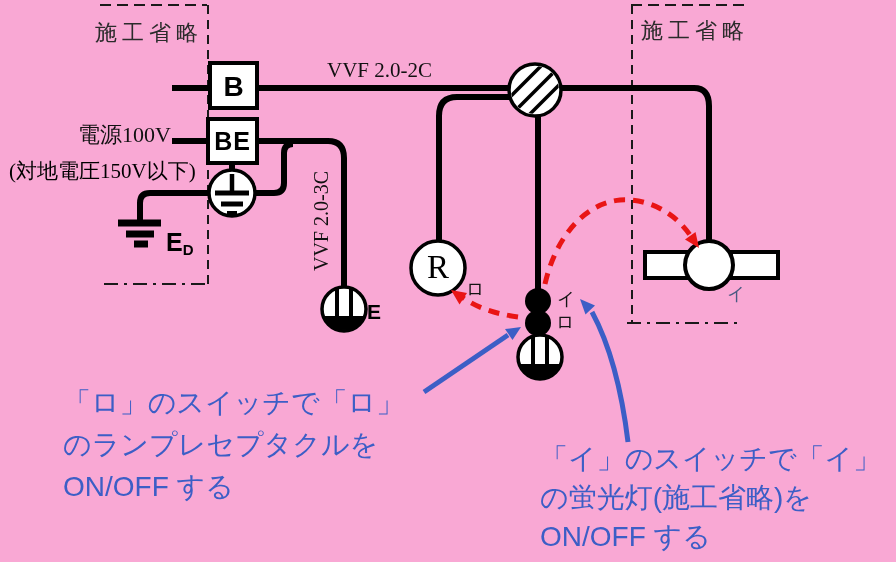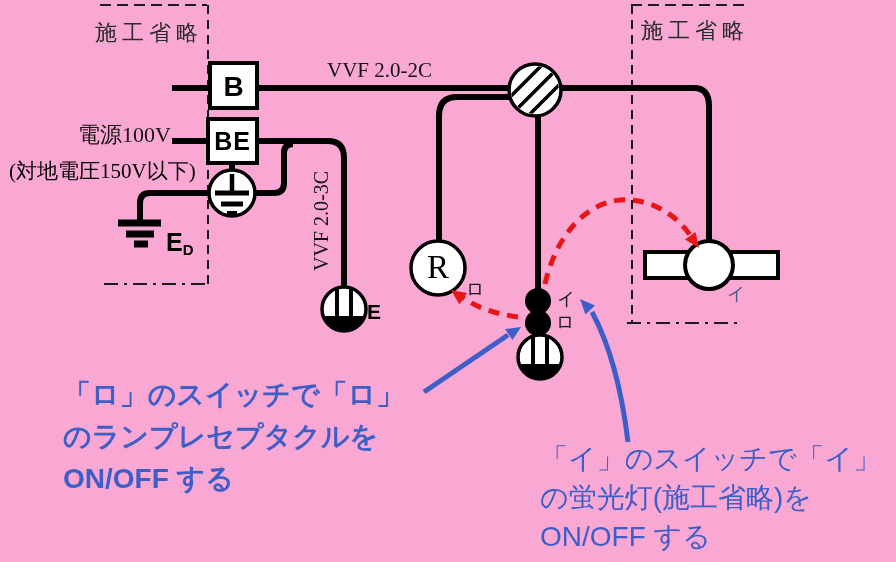--- a/index.html
+++ b/index.html
@@ -23,21 +23,21 @@
   .b-lbl{left:210px;top:71px;width:47px;font-size:28px;font-weight:600;}
   .be-lbl{left:208px;top:127px;width:49px;font-size:25px;font-weight:600;letter-spacing:1px;}
   .r-lbl{left:412px;top:249px;width:52px;font-size:33px;}
   .ed-lbl{left:166px;top:228px;font-size:25px;font-weight:700;text-align:center;}
   .ed-lbl .sub{font-size:15px;font-weight:700;vertical-align:-4px;}
   .e-lbl{left:367px;top:300px;font-size:21px;font-weight:700;}
   .rating{left:352px;top:322px;font-size:22px;color:#111;}
   .tag{font-size:18px;color:#141414;}
   .note{position:absolute;font-family:"Liberation Sans","DejaVu Sans",sans-serif;}
   .note div{white-space:nowrap;}
-  .note-ro{left:63px;top:374px;font-size:28px;line-height:42px;font-weight:bold;}
+  .note-ro{left:63px;top:382px;font-size:28px;line-height:42px;}
   .note-i{left:540px;top:439px;font-size:28px;line-height:39px;}
 </style>
 </head>
 <body>
 
 <div id="stage">
 
   <svg width="896" height="562" viewBox="0 0 896 562">
     <defs>
       <clipPath id="jb-clip">

